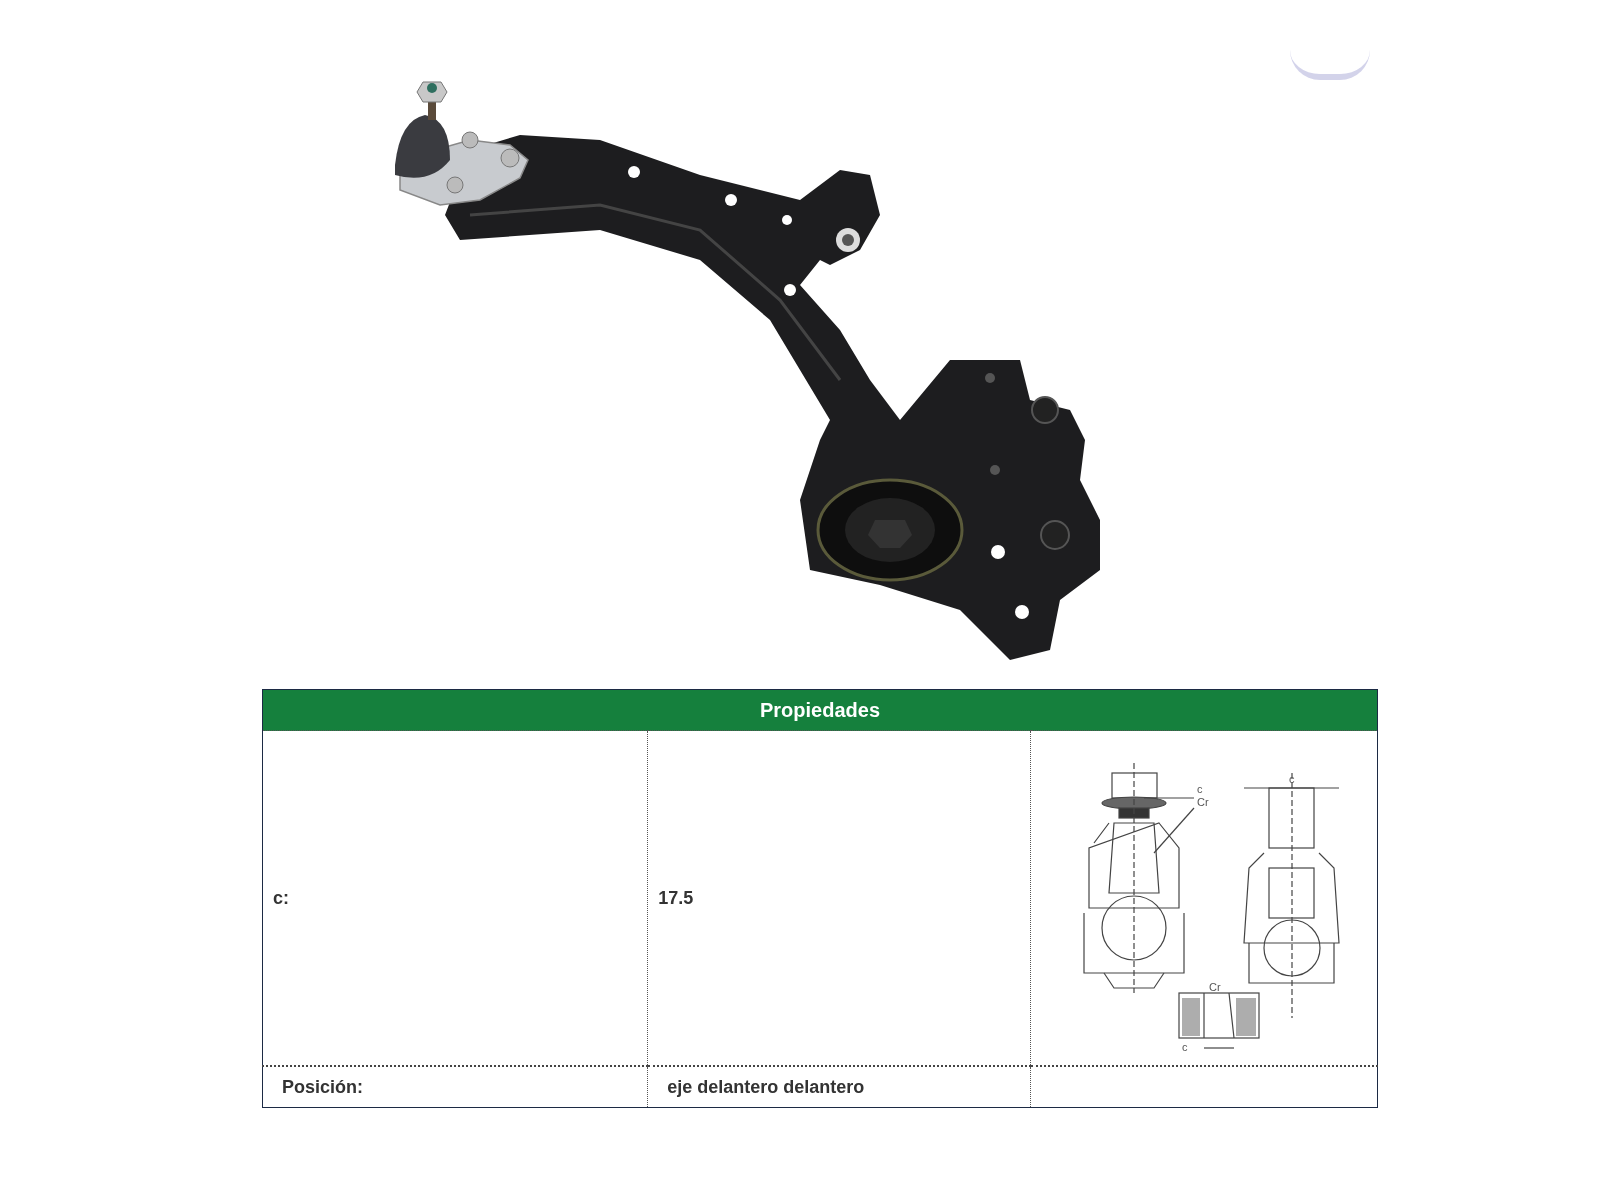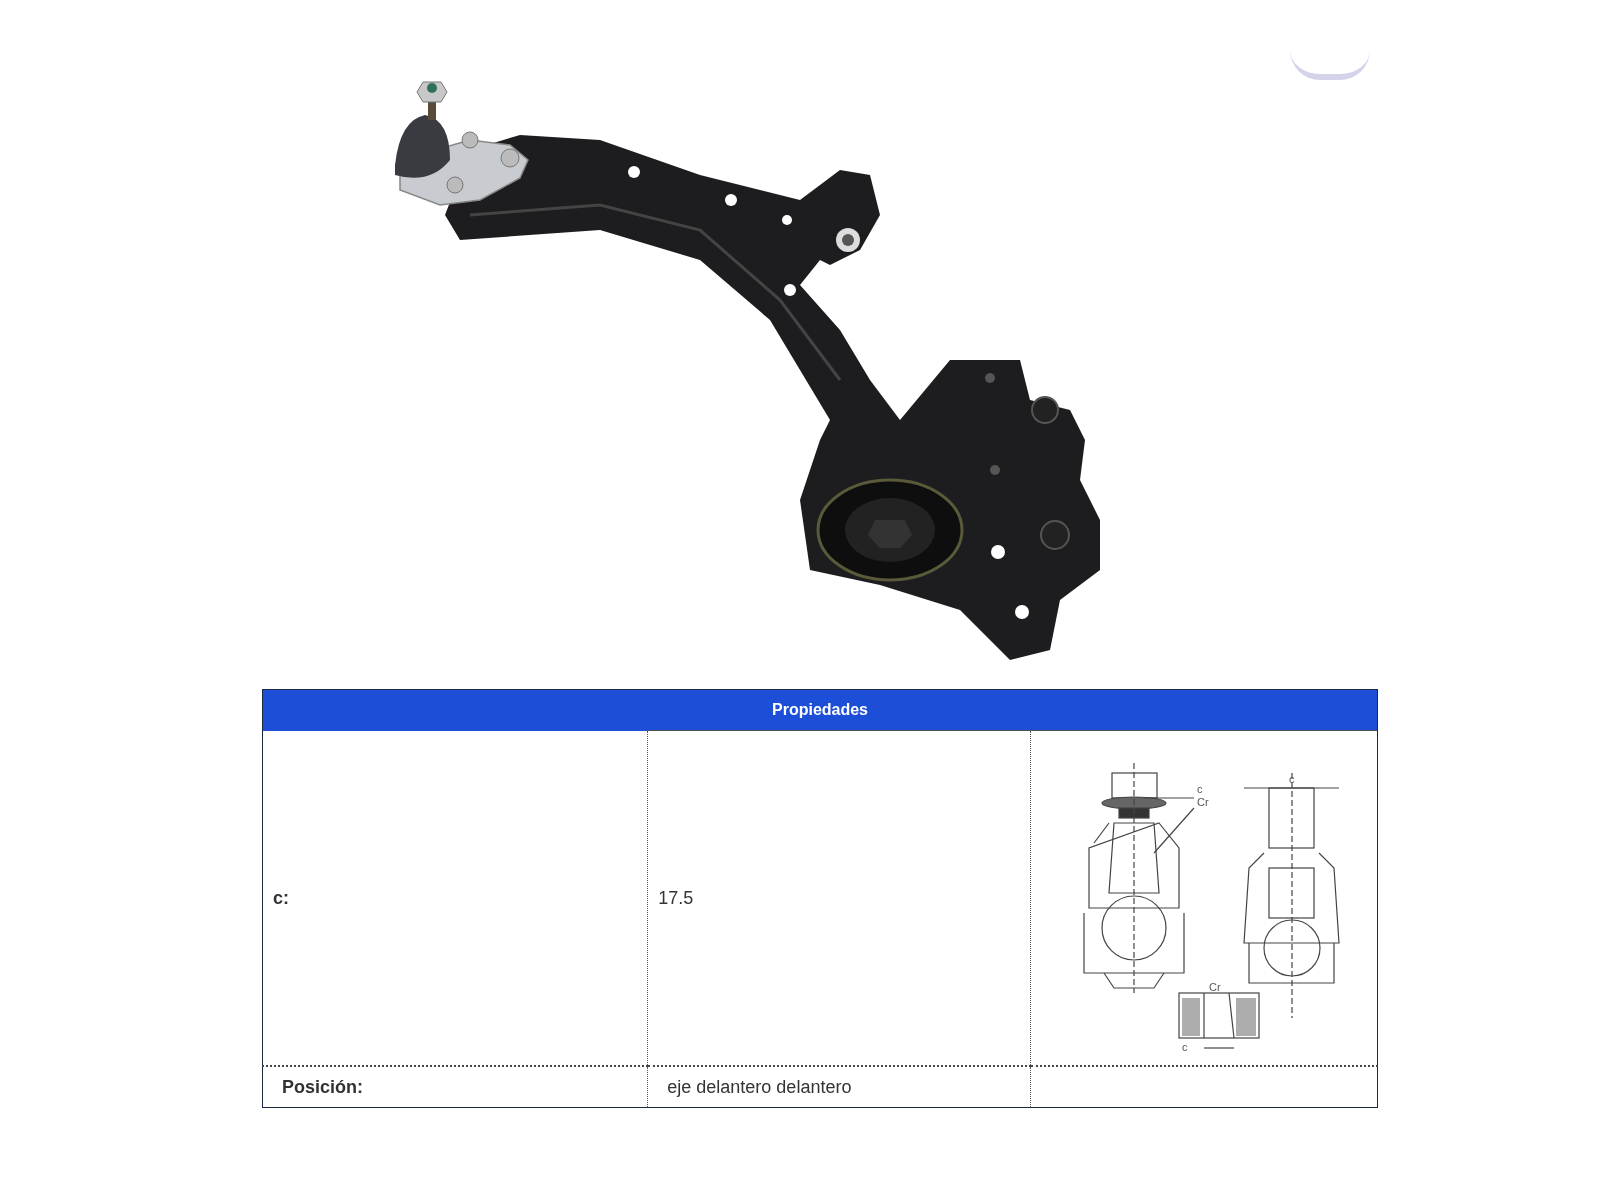--- a/index.html
+++ b/index.html
@@ -1,25 +1,25 @@
 <!DOCTYPE html>
 <html><head>
 <meta charset="utf-8">
 <style>
   html, body { margin:0; padding:0; background:#ffffff; }
   body { width:1600px; height:1200px; position:relative; overflow:hidden; font-family:"Liberation Sans", sans-serif; }
   .product-image { position:absolute; left:380px; top:60px; width:760px; height:620px; }
   .deco-arc { position:absolute; left:1290px; top:50px; width:80px; height:24px; border-bottom:6px solid #c9c9e6; border-radius:0 0 40px 40px; opacity:0.8; }
   .props-table { position:absolute; left:262px; top:689px; width:1116px; border-collapse:collapse; border:1.5px solid #1c2a44; }
-  .props-table th { background:#1d4ed8; color:#ffffff; font-weight:bold; font-size:16px; height:40px; text-align:center; padding:0; }
+  .props-table th { background:#15803d; color:#ffffff; font-weight:bold; font-size:20px; height:40px; text-align:center; padding:0; }
   .props-table td { font-size:18px; color:#333; padding:0 10px; vertical-align:middle; border-left:1px dotted #555; border-top:1px dotted #555; }
   .props-table td:first-child { border-left:none; }
   .row-c td { height:334px; }
   .row-pos td { height:40px; border-top:2px dotted #444;padding-left:19px; }
-  .col1 { width:370px; } .col2 { width:368px; } .col3 { width:318px; }
+  .col1 { width:370px; } .col2 { width:368px;font-weight:bold; } .col3 { width:318px; }
   .lbl { font-weight:bold; color:#333; }
   .diagram { display:block; margin:0 auto; }
 </style>
 </head>
 <body>
 
 <div class="deco-arc"></div>
 
 <svg class="product-image" viewBox="380 60 760 620">
 

